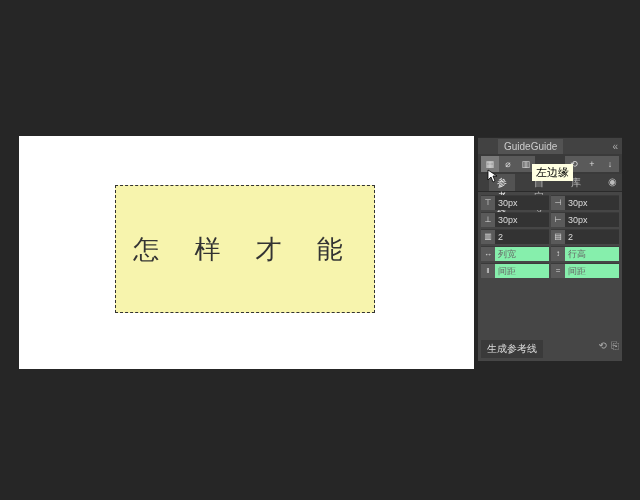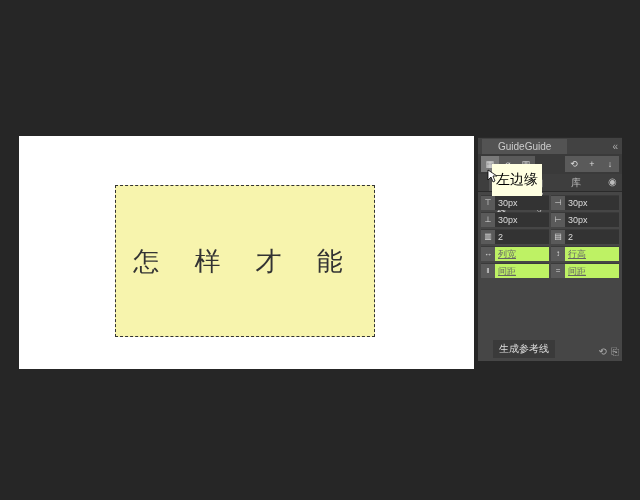--- a/index.html
+++ b/index.html
@@ -11,21 +11,21 @@
   }
   .artboard {
     position: absolute;
     left: 19px; top: 136px;
     width: 455px; height: 233px;
     background: #ffffff;
   }
   .selection {
     position: absolute;
     left: 115px; top: 185px;
-    width: 260px; height: 152px;
+    width: 260px; height: 128px;
     background: #f7f4ad;
     border: 1px dashed #333;
     display: flex; flex-direction: column;
     align-items: center; justify-content: center;
   }
   .selection .line {
     font-size: 26px; color: #333; letter-spacing: 14px;
     font-weight: 300;
   }
   .panel {
@@ -34,38 +34,38 @@
     background: #464646; color: #ccc;
     font-size: 10px;
     border-top: 1px solid #2a2a2a;
   }
   .panel-header {
     display: flex; align-items: center; justify-content: space-between;
     height: 16px; padding: 0 4px;
     background: #424242;
   }
   .panel-tab {
-    background: #535353; padding: 2px 16px; font-size: 10px;
+    background: #535353; padding: 2px 6px; font-size: 10px; margin-left: 16px;
   }
   .panel-close { font-size: 10px; color: #aaa; }
   .mode-row {
     display: flex; gap: 0; height: 20px;
     background: #3a3a3a; align-items: center;
     padding: 0 3px;
   }
   .mode-ico {
     width: 18px; height: 16px; background: #5a5a5a;
     display: flex; align-items: center; justify-content: center;
     color: #ddd; font-size: 9px; cursor: default;
   }
   .mode-ico.active { background: #7a7a7a; }
   .tooltip {
-    position: absolute; left: 492px; top: 164px;
-    background: #ffffe1; color: #000; font-size: 14px;
-    padding: 7px 4px; z-index: 5;
+    position: absolute; left: 532px; top: 164px;
+    background: #ffffe1; color: #000; font-size: 11px;
+    padding: 1px 4px; z-index: 5;
   }
   .cursor {
     position: absolute; left: 487px; top: 169px;
     width: 12px; height: 14px; z-index: 6;
   }
   .tab-row {
     display: flex; height: 18px; background: #3e3e3e;
     border-bottom: 1px solid #2a2a2a;
   }
   .tab { padding: 2px 8px; font-size: 10px; color: #bbb; margin-left: 11px; }
@@ -81,26 +81,25 @@
   .field .fico {
     width: 14px; height: 14px; background: #5a5a5a;
     display: flex; align-items: center; justify-content: center;
     font-size: 8px; color: #ddd;
   }
   .field .fval {
     flex: 1; background: #333; color: #ddd;
     font-size: 9px; padding: 0 3px; height: 14px;
     line-height: 14px;
   }
-  .field.disabled .fval { color: #666; background: #bef264; text-decoration: underline; }
+  .field.disabled .fval { color: #666; background: #86efac; }
   .spacer { height: 56px; }
   .gen-row {
-    display: flex; align-items: flex-end; justify-content: space-between;
+    display: flex; align-items: flex-start; justify-content: space-between;
     padding: 3px;
-    margin-left: 12px;
   }
   .gen-btn {
     background: #3a3a3a; color: #ddd; font-size: 10px;
     padding: 2px 6px;
   }
   .mini-icons { display: flex; gap: 4px; font-size: 10px; color: #aaa; }
   svg { display: block; }
 </style>
 </head>
 <body>

